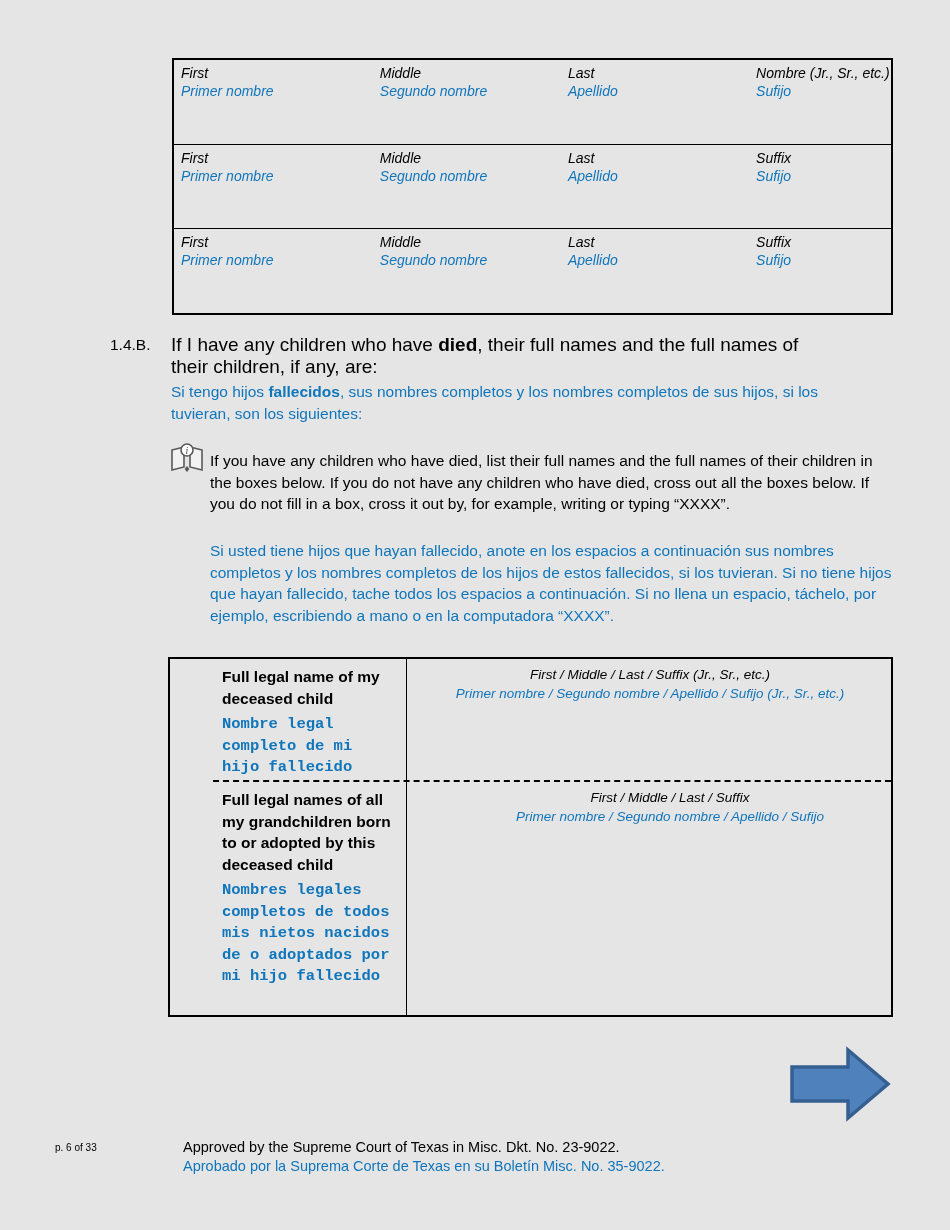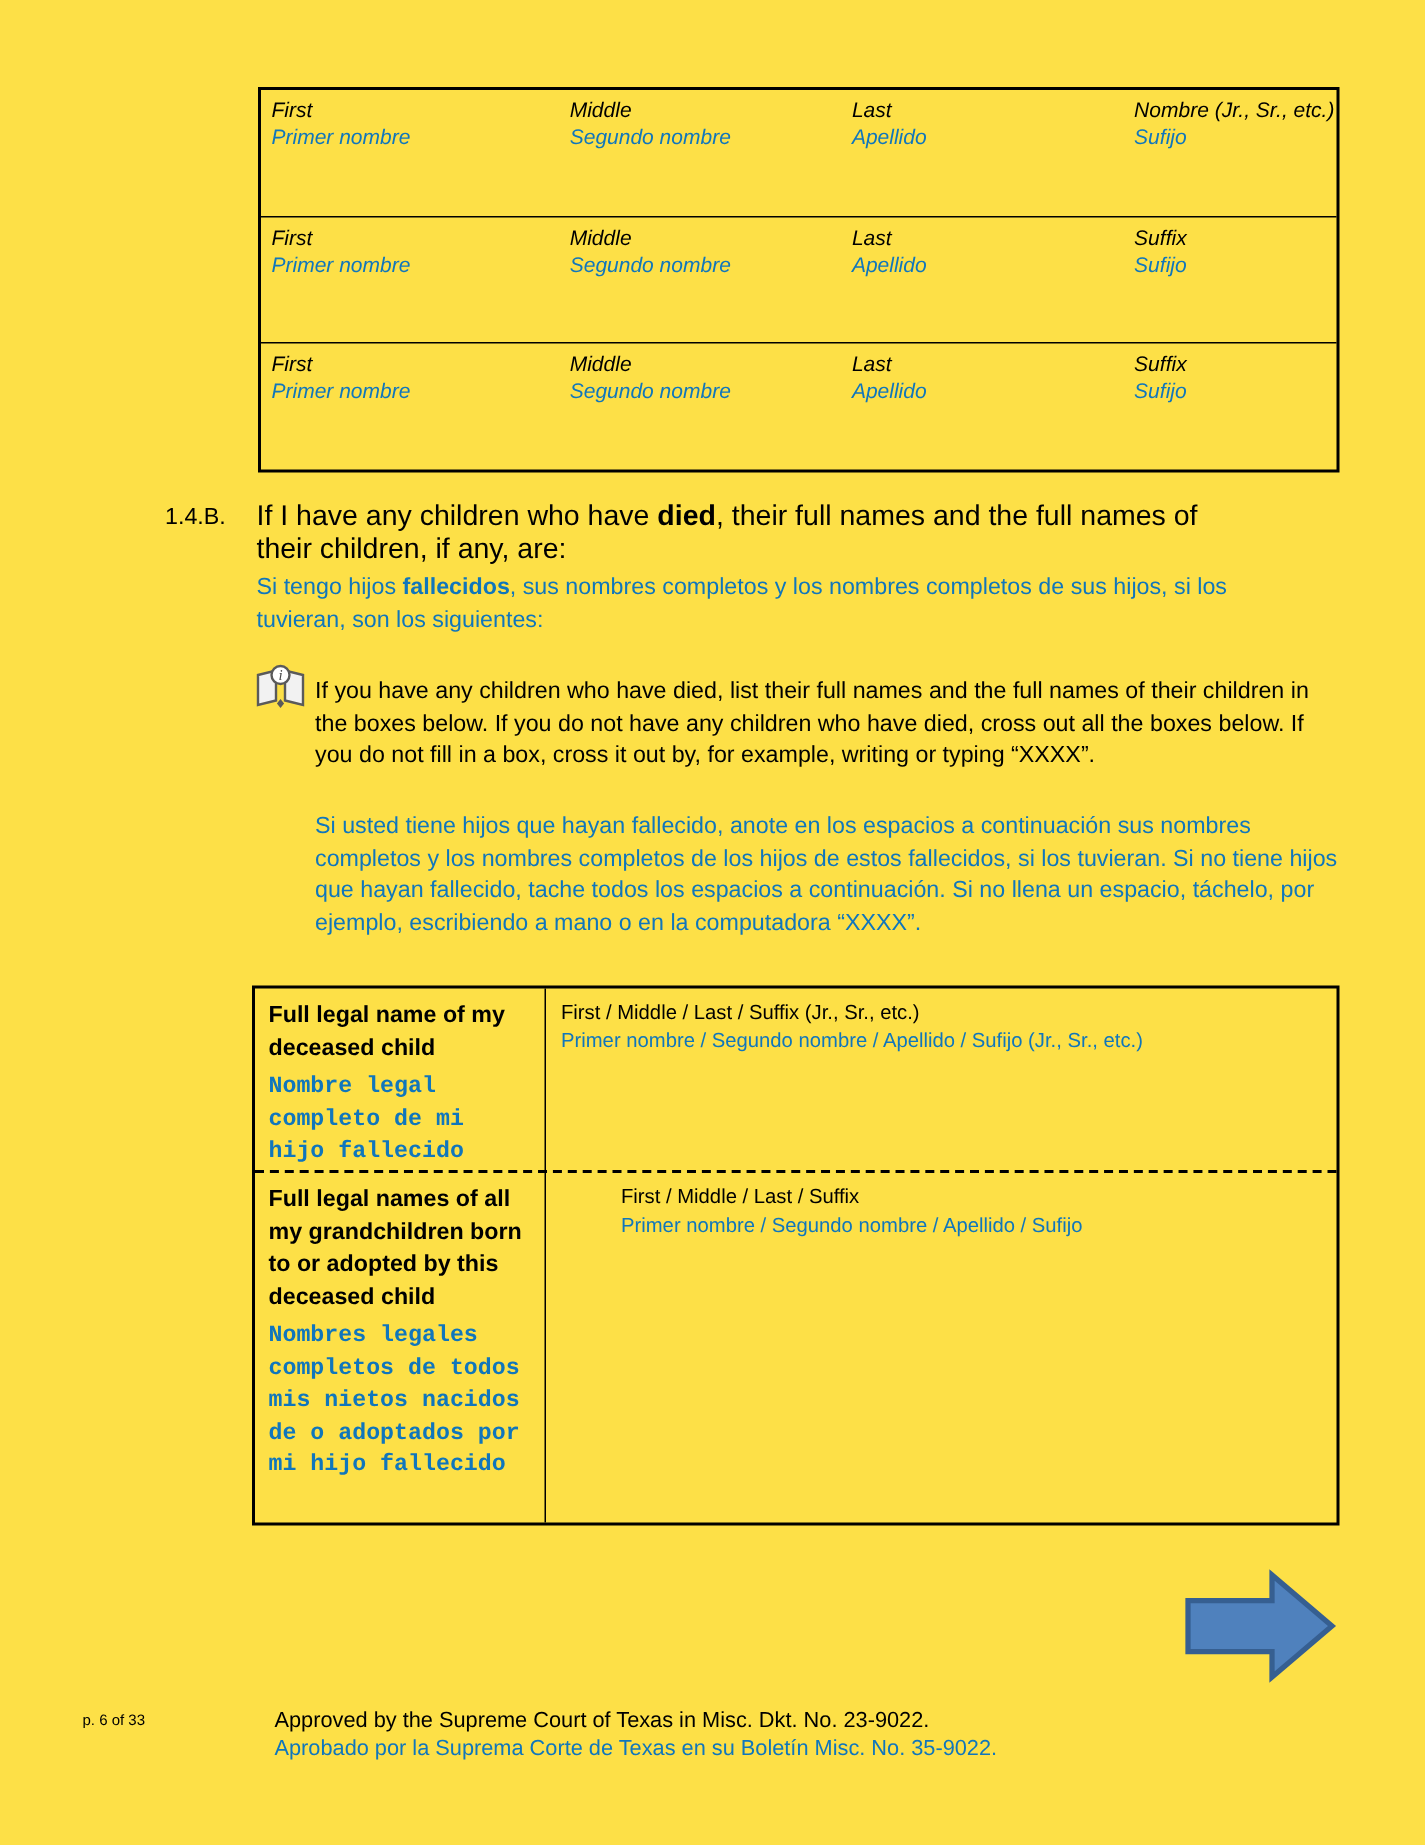--- a/index.html
+++ b/index.html
@@ -2,21 +2,21 @@
 <html><head>
 <meta charset="utf-8">
 <style>
   * { margin: 0; padding: 0; box-sizing: border-box; }
   html, body { background: #ffffff; }
   body { font-family: "Liberation Sans", sans-serif; color: #000; }
   .page {
     position: relative;
     width: 950px;
     height: 1230px;
-    background: #fde047;
+    background: #e5e5e5;
     overflow: hidden;
   }
   .es { color: #1076BC; }
 
   
   .name-table {
     position: absolute;
     left: 172px; top: 58px;
     width: 721px; height: 257px;
     border: 2px solid #000;
@@ -37,31 +37,31 @@
   .instr-es { position: absolute; left: 210px; top: 540px; width: 688px; font-size: 15.5px; line-height: 21.5px; }
 
   
   .dec-table {
     position: absolute;
     left: 168px; top: 657px;
     width: 725px; height: 360px;
     border: 2px solid #000;
     display: flex; flex-direction: column;
   }
-  .dec-row { display: flex; }
+  .dec-row { display: flex; margin-left: 43px; }
   .dec-row.r1 { height: 121px; }
   .dec-row.r2 { flex: 1 1 auto; border-top: 2px dashed #000; gap: 40px; }
   .dec-head {
     width: 194px; flex: 0 0 194px;
     border-right: 1.5px solid #000;
     padding: 7px 8px 0 9px;
     font-weight: bold; font-size: 15.5px; line-height: 21.5px;
   }
   .dec-head .es { display: block; margin-top: 5px; font-family: Liberation Mono, monospace; }
-  .dec-fields { flex: 1 1 auto; padding: 6px 8px 0 10px; font-size: 13.5px; line-height: 19px; }
+  .dec-fields { flex: 1 1 auto; padding: 6px 8px 0 10px; font-size: 13.5px; font-style: italic; line-height: 19px; text-align: center; }
 
   
   .next-arrow { position: absolute; left: 789px; top: 1046px; width: 104px; height: 76px; }
 
   
   .page-num { position: absolute; left: 55px; top: 1138px; font-size: 10px; line-height: 19px; }
   .approved { position: absolute; left: 183px; top: 1138px; font-size: 14.5px; line-height: 19px; }
 </style>
 </head>
 <body>

